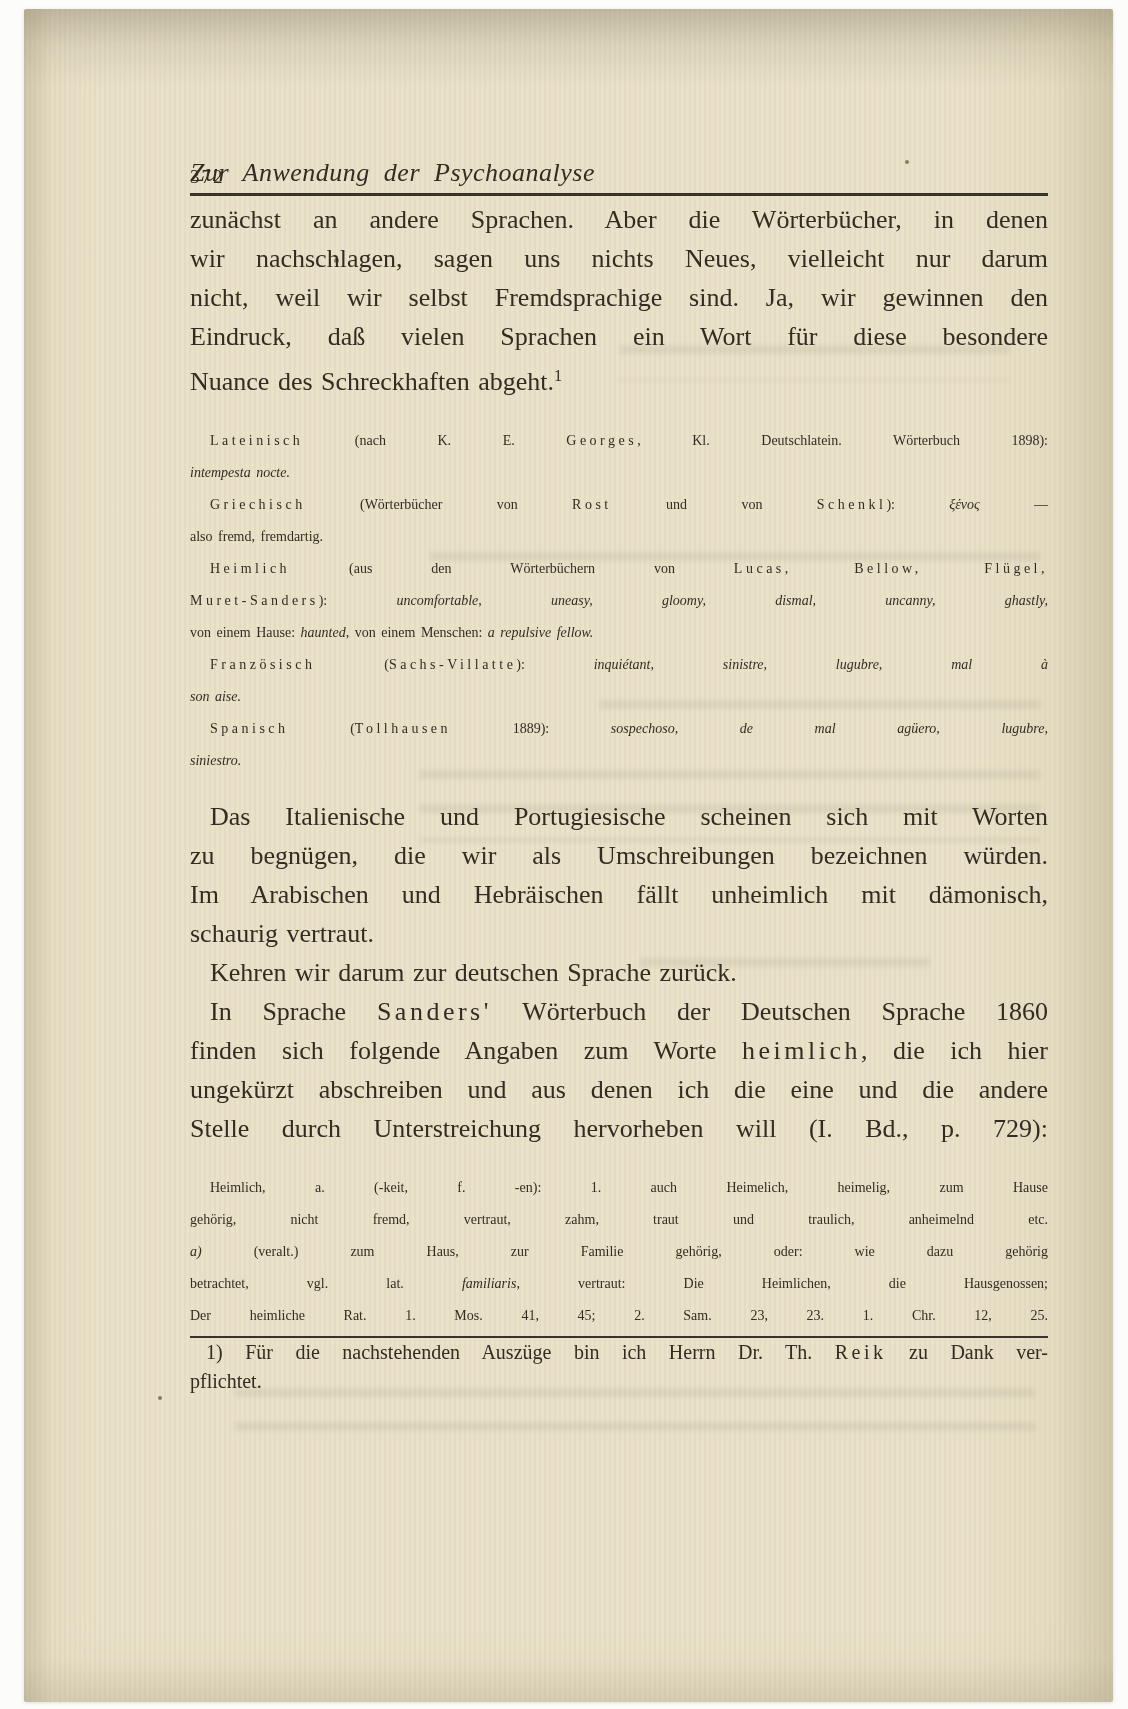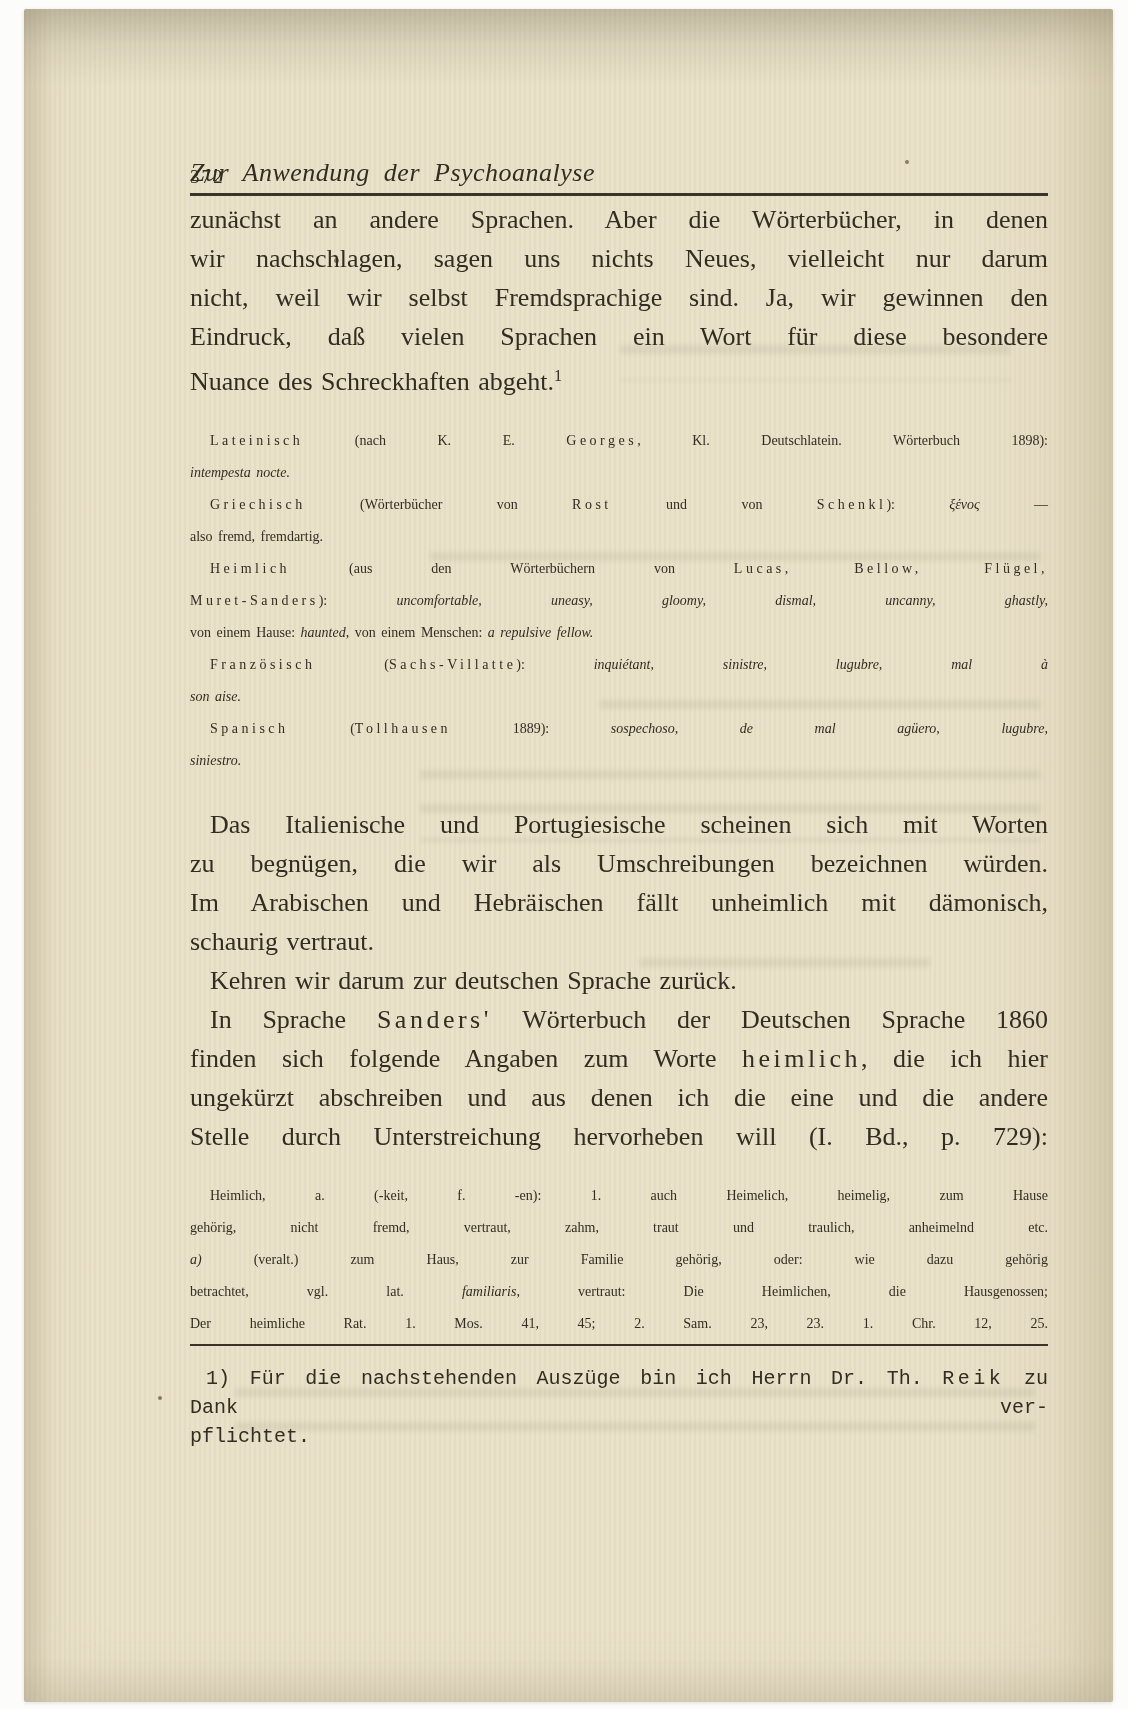--- a/index.html
+++ b/index.html
@@ -38,26 +38,26 @@
 
   .textcol{position:absolute;left:166px;top:191px;width:858px;}
 
   .para{word-spacing:2px;}
   .para .line{text-align:justify;text-align-last:justify;}
   .para .line.end{text-align-last:left;}
   .para.indent .line:first-child{text-indent:20px;}
   .para.body{font-size:26px;line-height:39px;}
   .para.dict{font-size:14px;line-height:32px;}
   .para.body + .para.dict{margin-top:24px;}
-  .para.dict + .para.body{margin-top:28px;}
+  .para.dict + .para.body{margin-top:20px;}
   .paras .para:last-child{margin-top:16px;}
 
   .footnote{margin-top:4px;}
   .fnrule{height:2px;background:#39332a;}
-  .fnbody{padding-top:18px;font-size:20px;line-height:29px;word-spacing:2px;font-family:Liberation Mono, monospace;}
+  .fnbody{font-size:20px;line-height:29px;word-spacing:2px;}
   .fnbody .line{text-align:justify;text-align-last:justify;}
   .fnbody .line.end{text-align-last:left;}
   .fnbody .line:first-child{text-indent:16px;}
 
   .seg.i{font-style:italic;}
   .seg.gr{font-style:italic;}
   .seg.sp{letter-spacing:3.5px;}
   .seg.sup{font-size:0.62em;vertical-align:0.55em;letter-spacing:0;}
 </style>
 </head>

